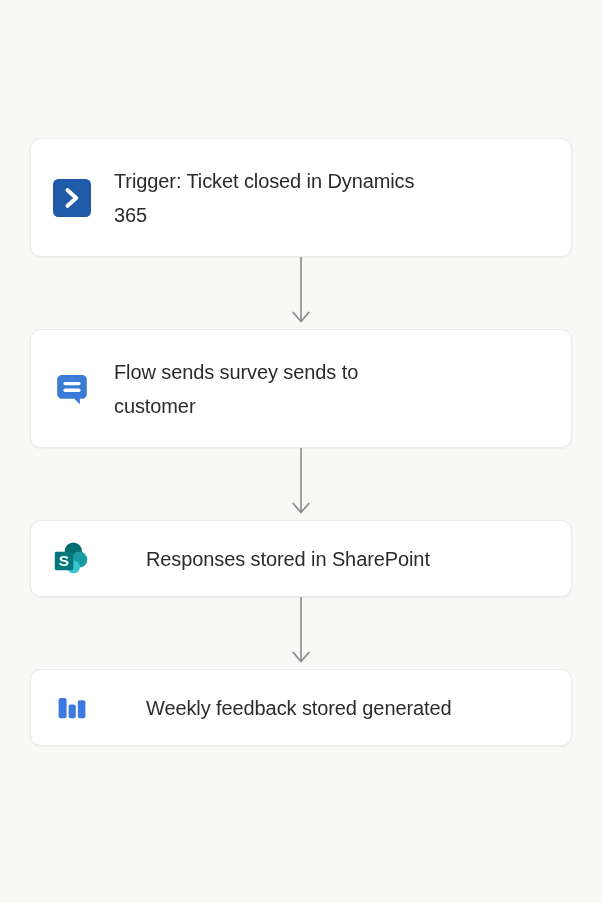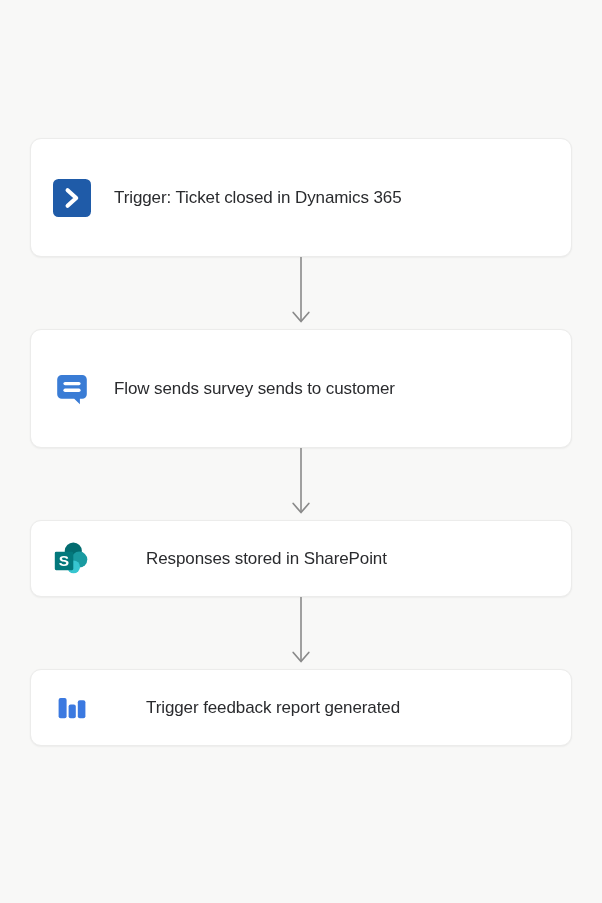--- a/index.html
+++ b/index.html
@@ -53,21 +53,21 @@
     width: 38px;
     height: 38px;
     margin-right: 23px;
     display: flex;
     align-items: center;
     justify-content: center;
   }
   .card-icon svg { display: block; }
 
   .card-label {
-    font-size: 17px;
+    font-size: 20px;
     line-height: 34px;
     font-weight: 500;
     letter-spacing: -0.1px;
     color: #2a2b2e;
     max-width: 330px;
   }
   .flow-card.one-line .card-label { max-width: 440px; margin-left: 32px; }
 
   
   .connector {
@@ -151,17 +151,17 @@
     </div>
 
     <div class="flow-card one-line">
       <div class="card-icon">
         <svg width="38" height="38" viewBox="0 0 38 38">
           <rect x="5.6" y="9.0" width="8.0" height="20.2" rx="2.0" fill="#3b79e0"></rect>
           <rect x="15.6" y="15.4" width="7.2" height="13.8" rx="2.0" fill="#3b79e0"></rect>
           <rect x="24.8" y="11.2" width="7.6" height="18.0" rx="2.0" fill="#3b79e0"></rect>
         </svg>
       </div>
-      <div class="card-label">Trigger feedback report generated</div>
+      <div class="card-label">Weekly feedback stored generated</div>
     </div>
 
   </div>
 </div>
 
 </body></html>

